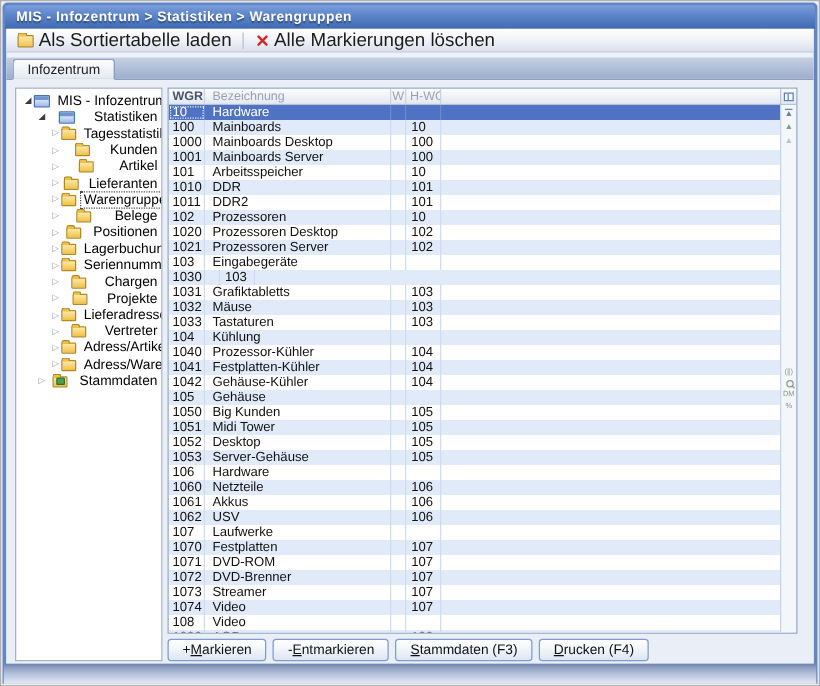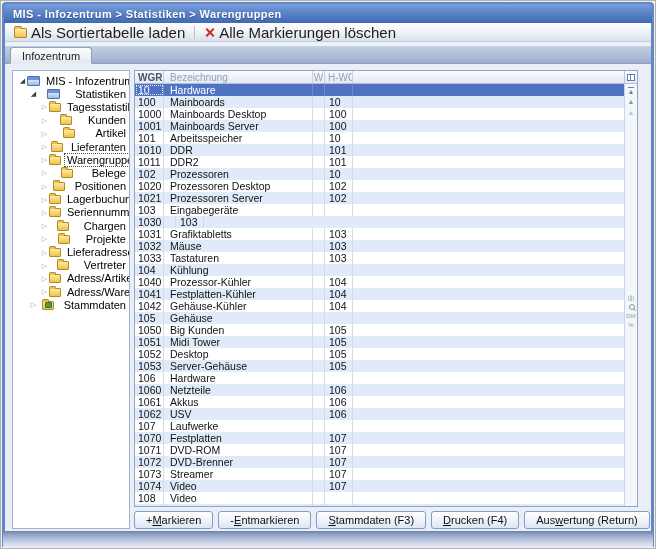--- a/index.html
+++ b/index.html
@@ -535,25 +535,20 @@
             <div class="fbtn">
               <span></span>
               <span class="key">S</span>
               <span>tammdaten (F3)</span>
             </div>
             <div class="fbtn">
               <span></span>
               <span class="key">D</span>
               <span>rucken (F4)</span>
             </div>
-            <div class="fbtn">
-              <span>Aus</span>
-              <span class="key">w</span>
-              <span>ertung (Return)</span>
-            </div>
           </div>
 
       </div>
     </div>
 
     <div class="bottom-band"></div>
   </div>
 </div>
 
 </body></html>

